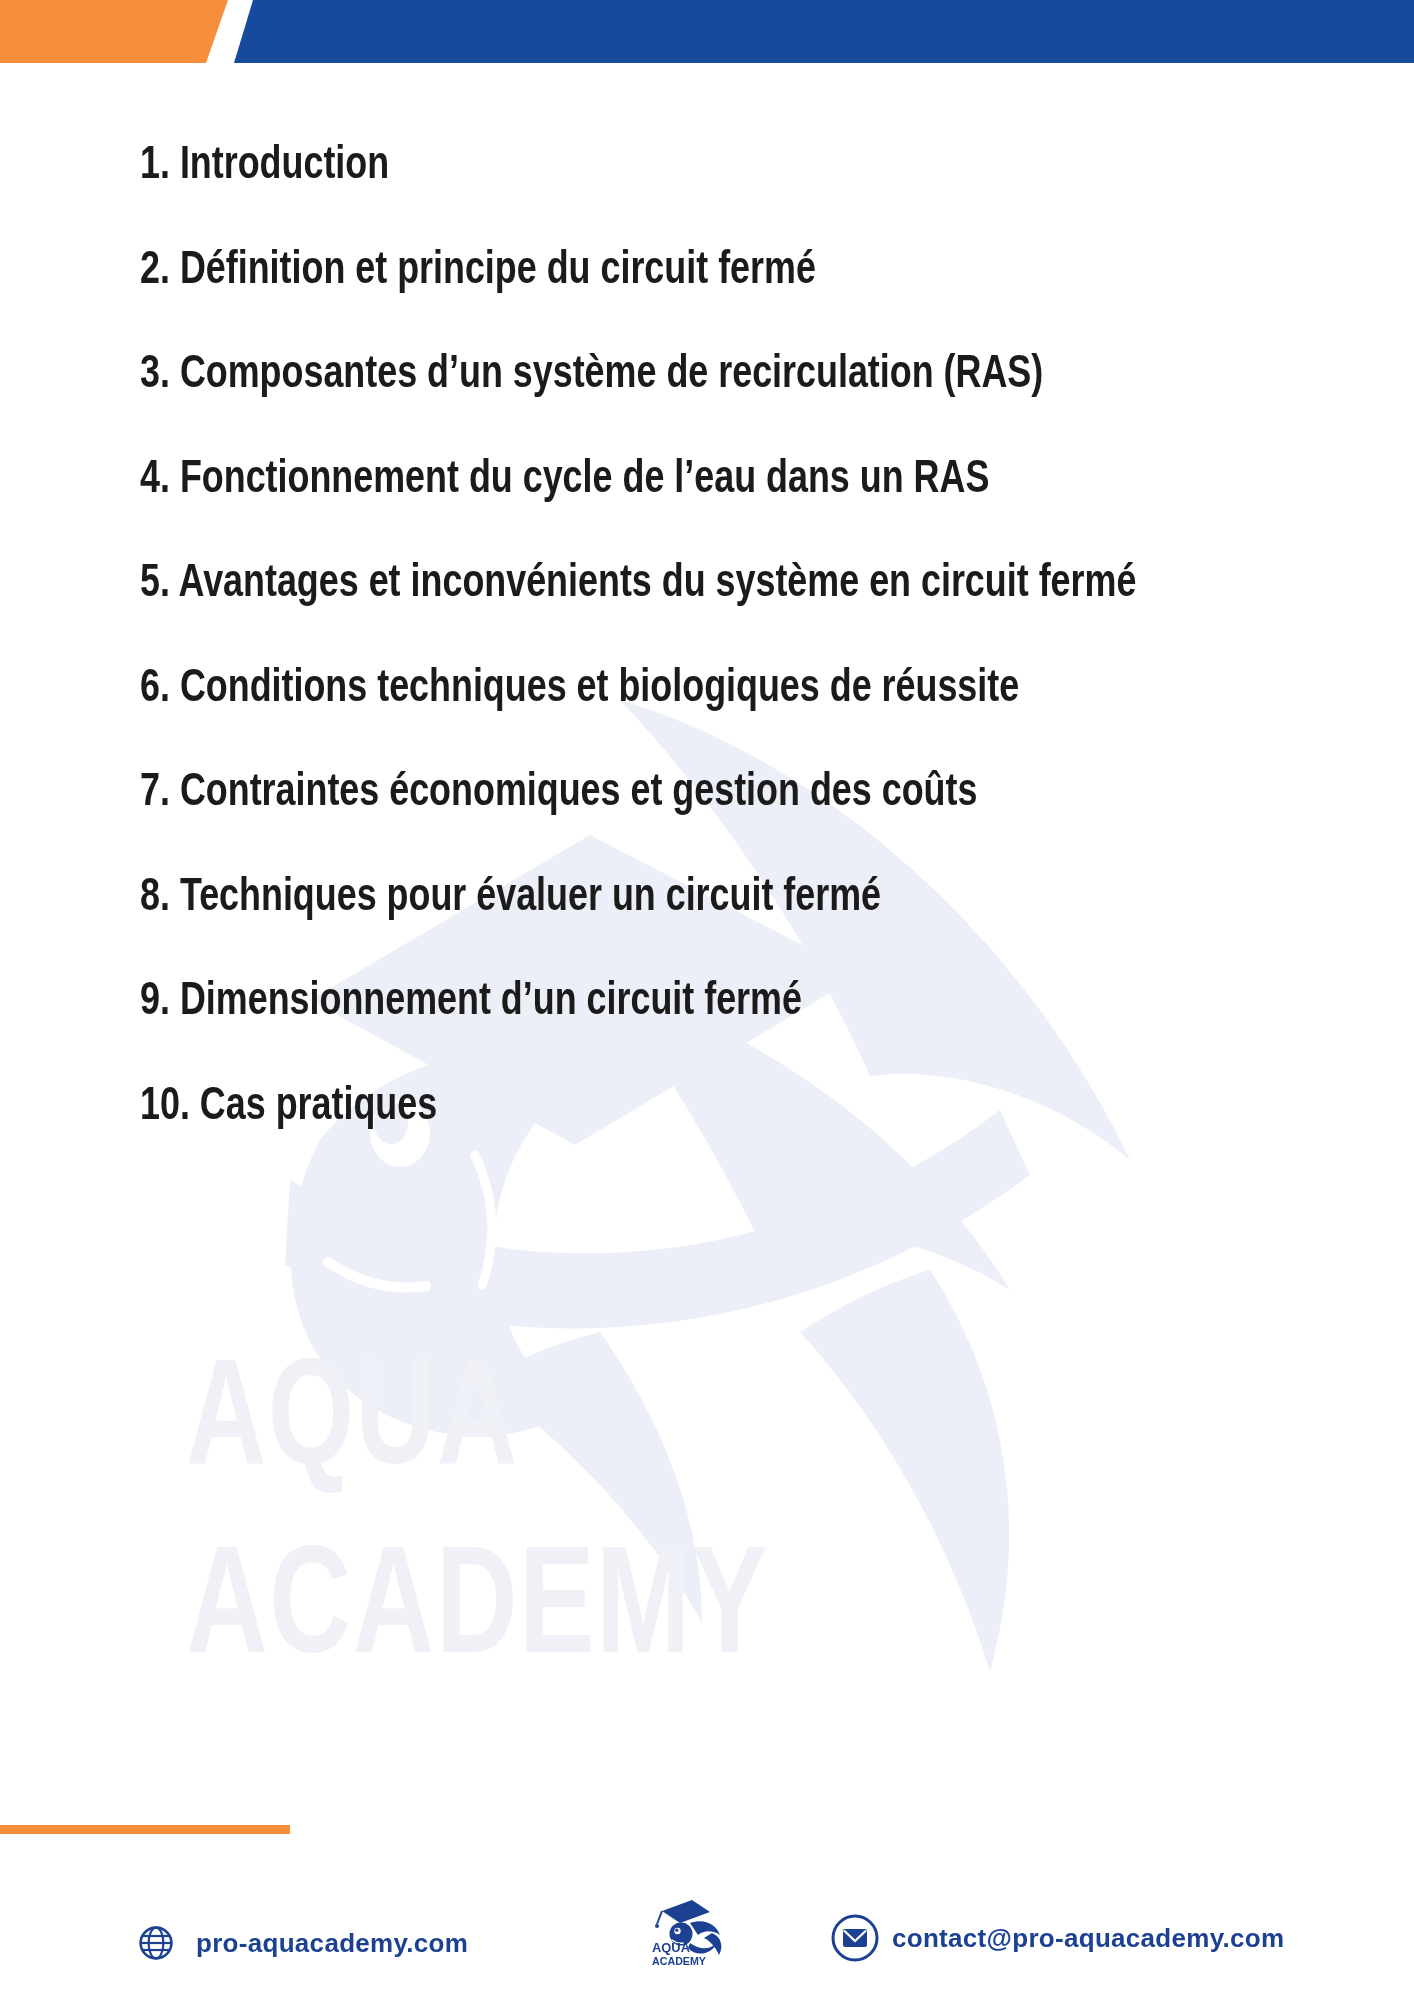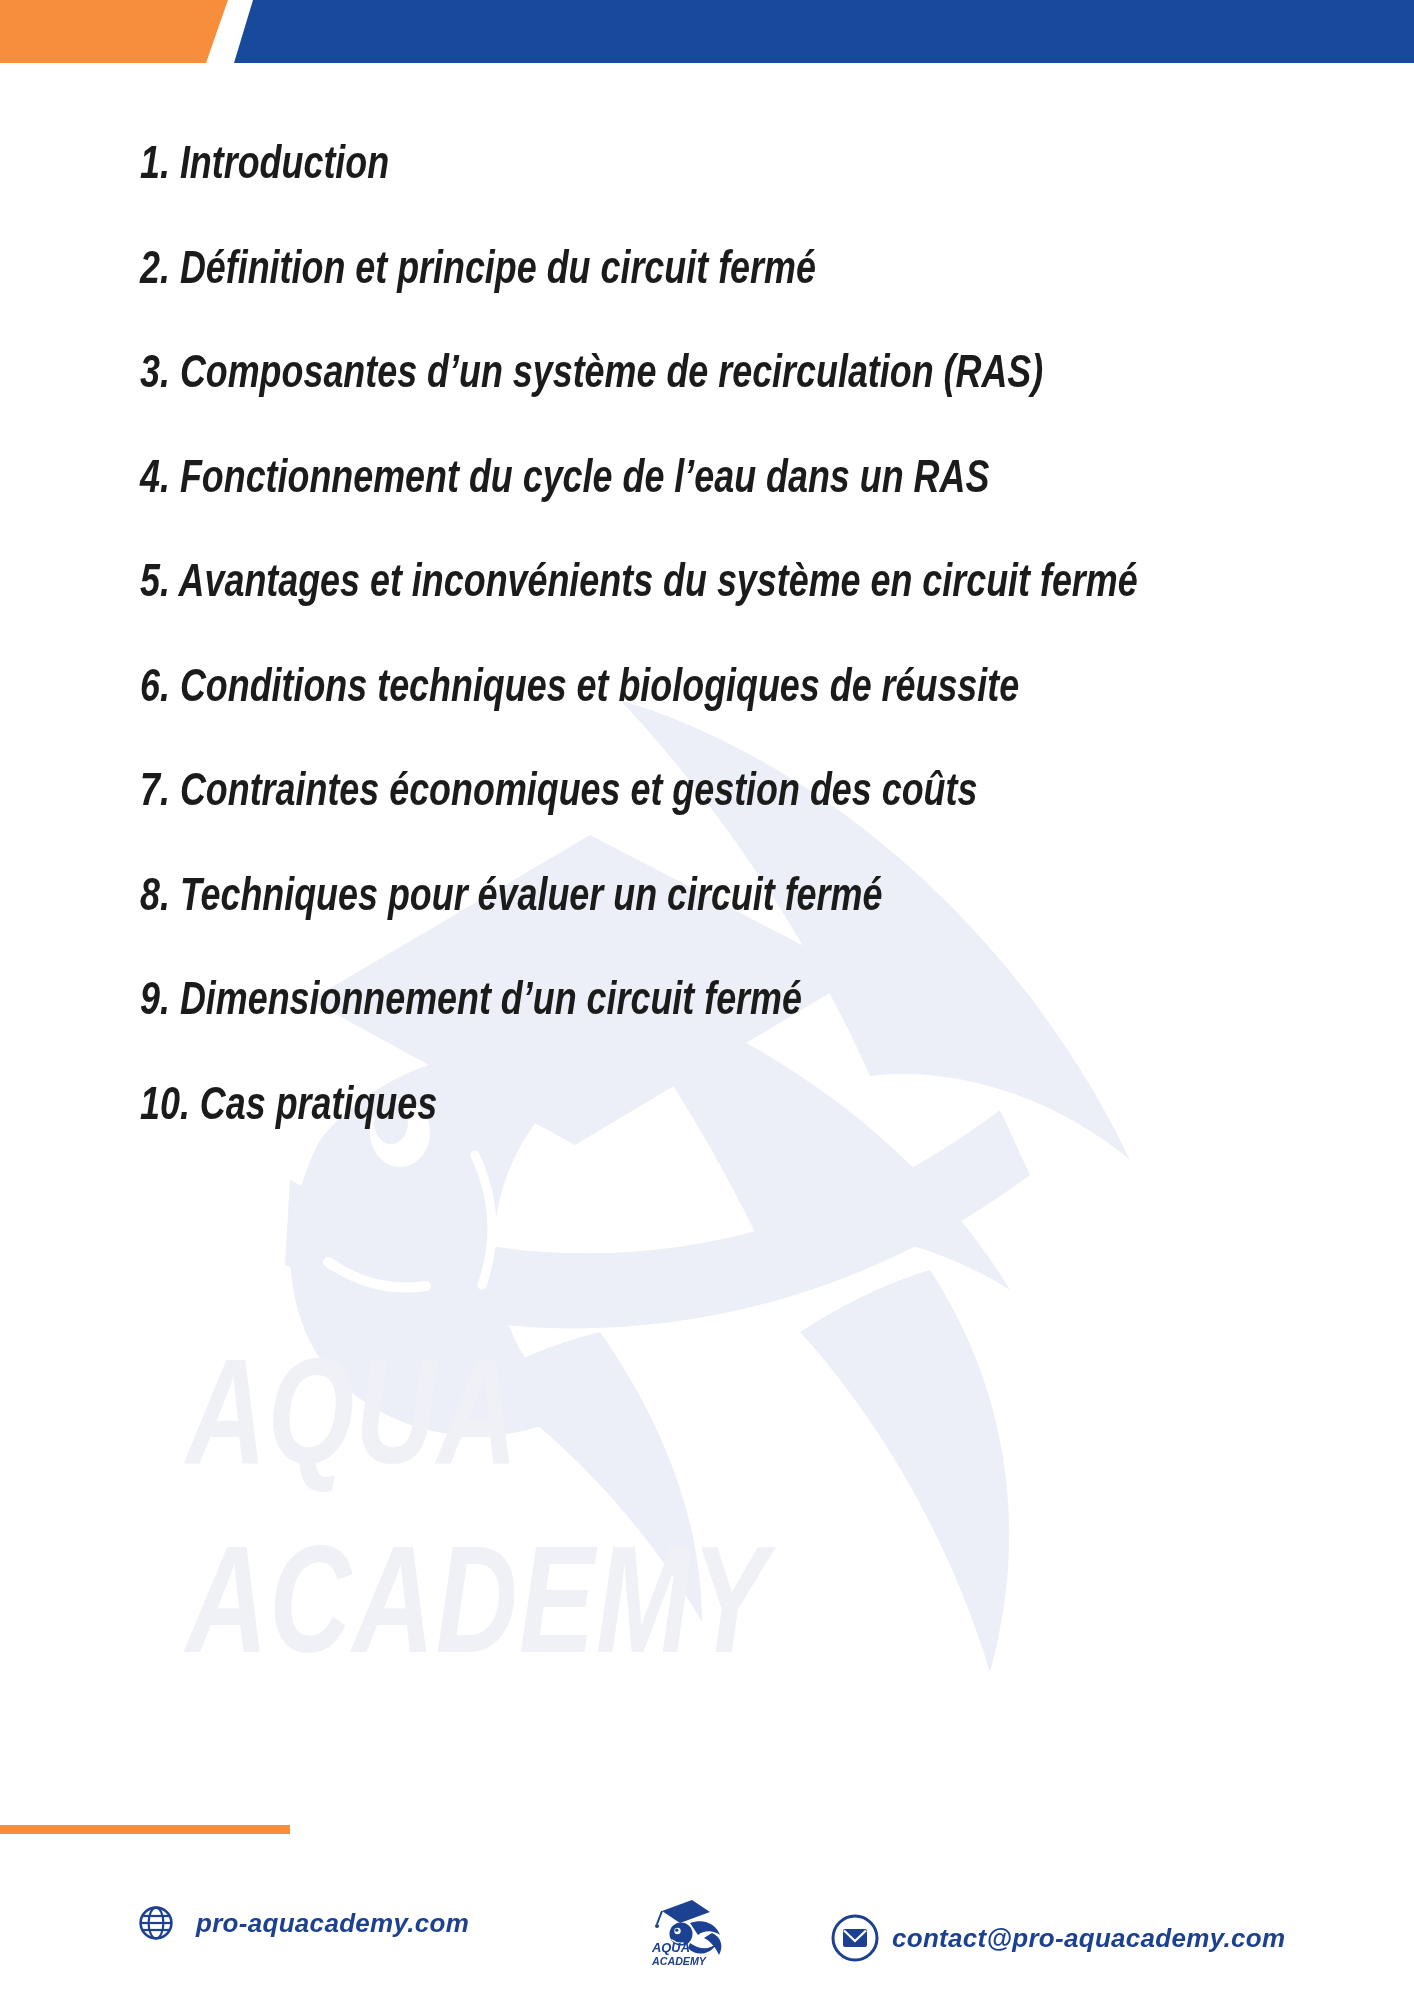--- a/index.html
+++ b/index.html
@@ -12,21 +12,20 @@
   }
   *{margin:0;padding:0;box-sizing:border-box;}
   html,body{background:#888;}
   .page{
     position:relative;
     width:1414px;height:2000px;
     margin:0 auto;
     background:#ffffff;
     overflow:hidden;
     font-family:"Liberation Sans",sans-serif;
-    font-style:italic;
   }
   
   .header{position:absolute;left:0;top:0;width:1414px;height:63px;}
   .header .orange{
     position:absolute;left:0;top:0;width:240px;height:63px;
     background:var(--accent-orange);
     clip-path:polygon(0 0,228px 0,206px 63px,0 63px);
   }
   .header .blue{
     position:absolute;left:0;top:0;width:1414px;height:63px;
@@ -55,21 +54,21 @@
     transform:scaleX(0.78);transform-origin:left center;
     letter-spacing:0;
   }
   
   .footer-accent{
     position:absolute;left:0;top:1825px;width:290px;height:9px;
     background:var(--accent-orange);
   }
   .footer{position:absolute;left:0;top:1890px;width:1414px;height:90px;color:var(--footer-blue);}
   .footer-group{position:absolute;display:flex;align-items:center;}
-  .footer-site{left:138px;top:15px;gap:22px;}
+  .footer-site{left:138px;top:35px;gap:22px;}
   .footer-mail{left:830px;top:23px;gap:12px;}
   .footer-link{
     font-size:26px;font-weight:700;color:var(--footer-blue);
     text-decoration:none;letter-spacing:0.3px;white-space:nowrap;
   }
   .globe{width:36px;height:36px;display:block;}
   .envelope{width:50px;height:50px;display:block;}
   .mini-logo{position:absolute;left:646px;top:5px;width:82px;height:72px;display:block;}
   .mini-logo text{font-family:"Liberation Sans",sans-serif;font-weight:700;}
 </style>

